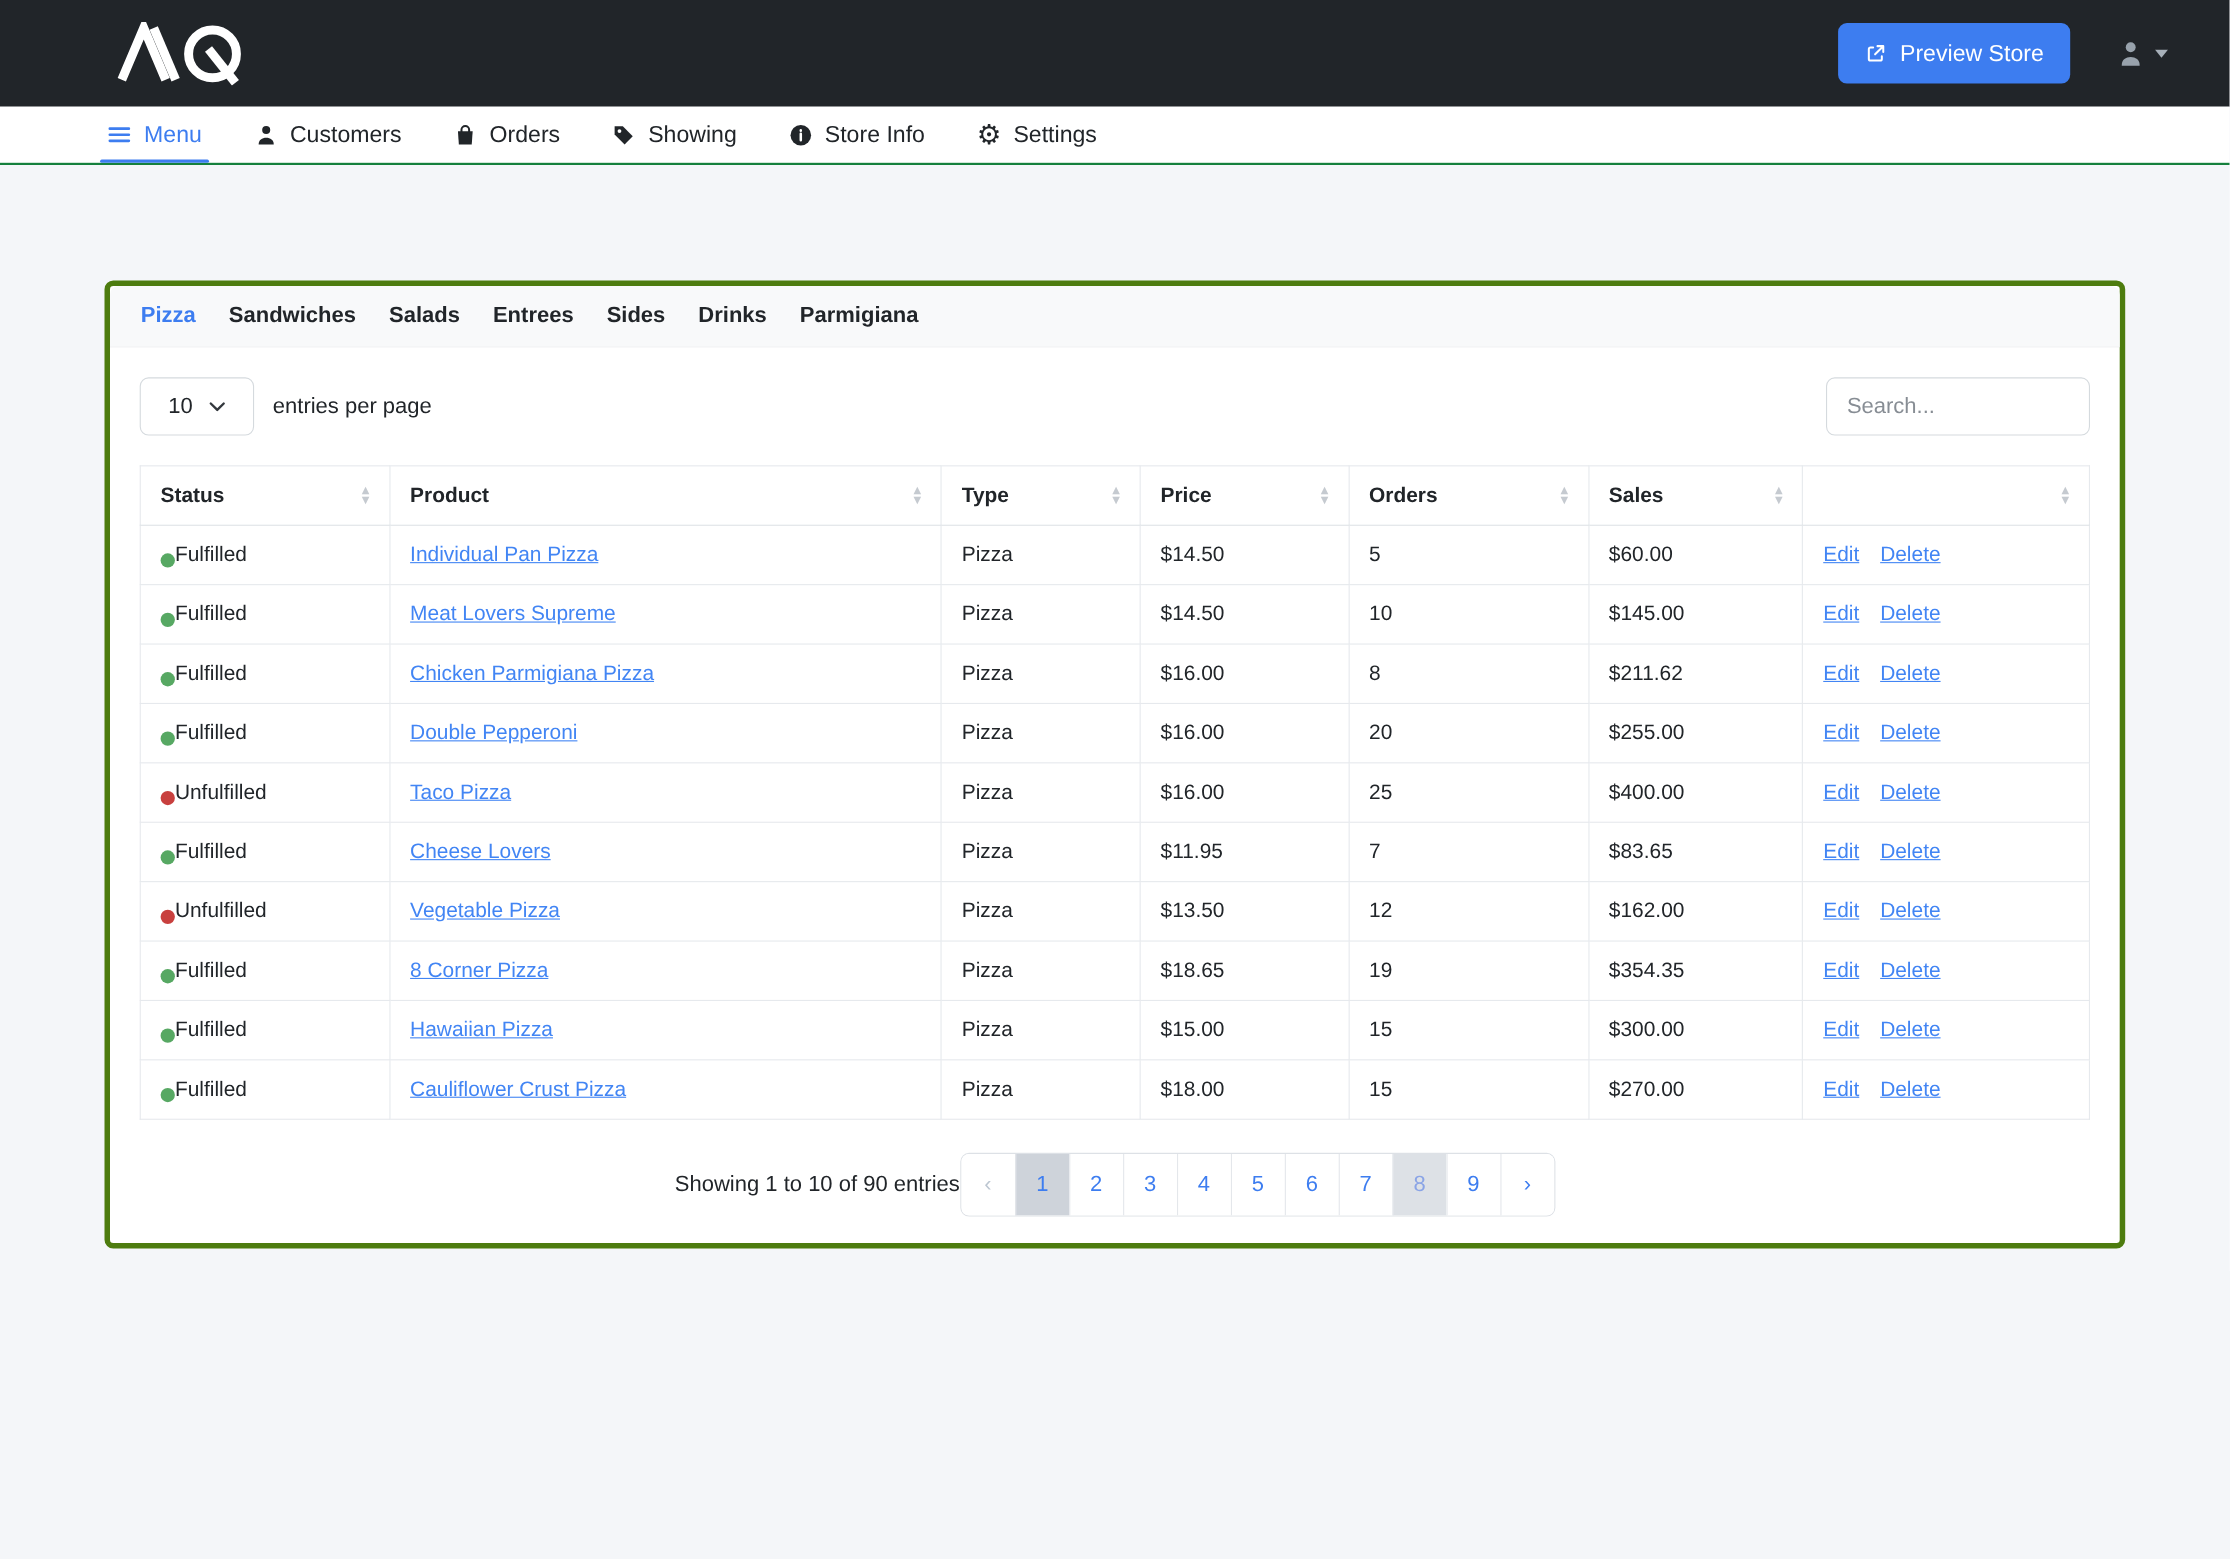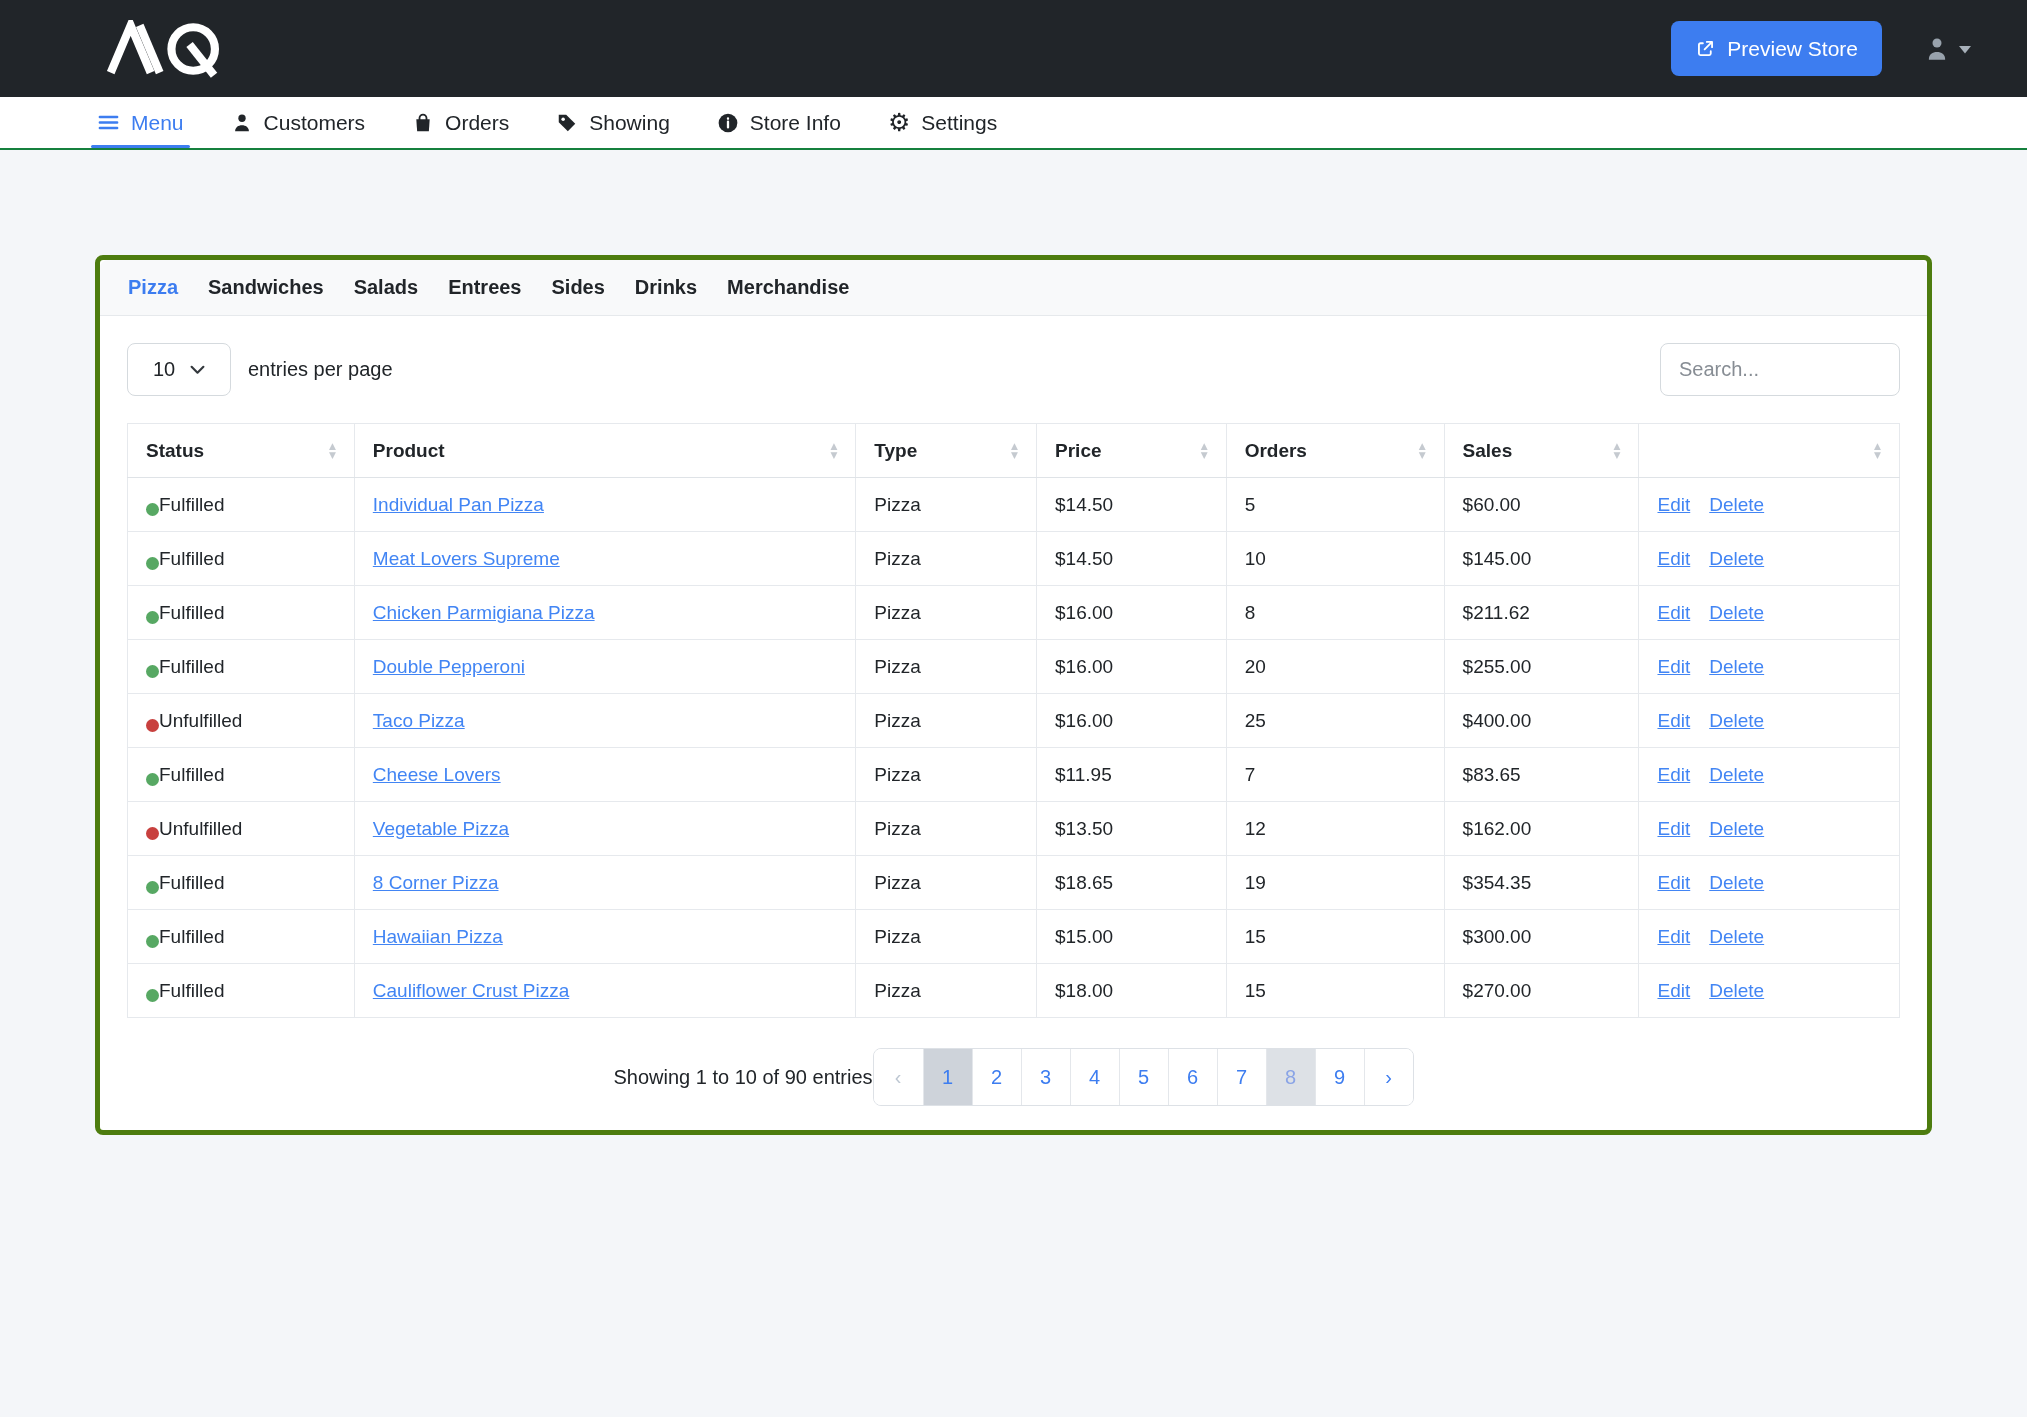--- a/index.html
+++ b/index.html
@@ -181,21 +181,21 @@
 <main class="main-area">
   <section class="card">
 
     <div class="card-header" id="cat-tabs">
         <span class="cat-tab active">Pizza</span>
         <span class="cat-tab">Sandwiches</span>
         <span class="cat-tab">Salads</span>
         <span class="cat-tab">Entrees</span>
         <span class="cat-tab">Sides</span>
         <span class="cat-tab">Drinks</span>
-        <span class="cat-tab">Merchandise</span>
+        <span class="cat-tab">Parmigiana</span>
       </div>
 
     <div class="card-body">
       <div class="controls-row">
         <div class="entries">
           <div class="select-box">
             <span>10</span>
             <span style="display:flex;">
               <svg viewBox="0 0 14 9" width="15" height="10">
                   <path d="M1.5 1.5 7 7l5.5-5.5" fill="none" stroke="#33383d" stroke-width="2" stroke-linecap="round" stroke-linejoin="round"></path>

